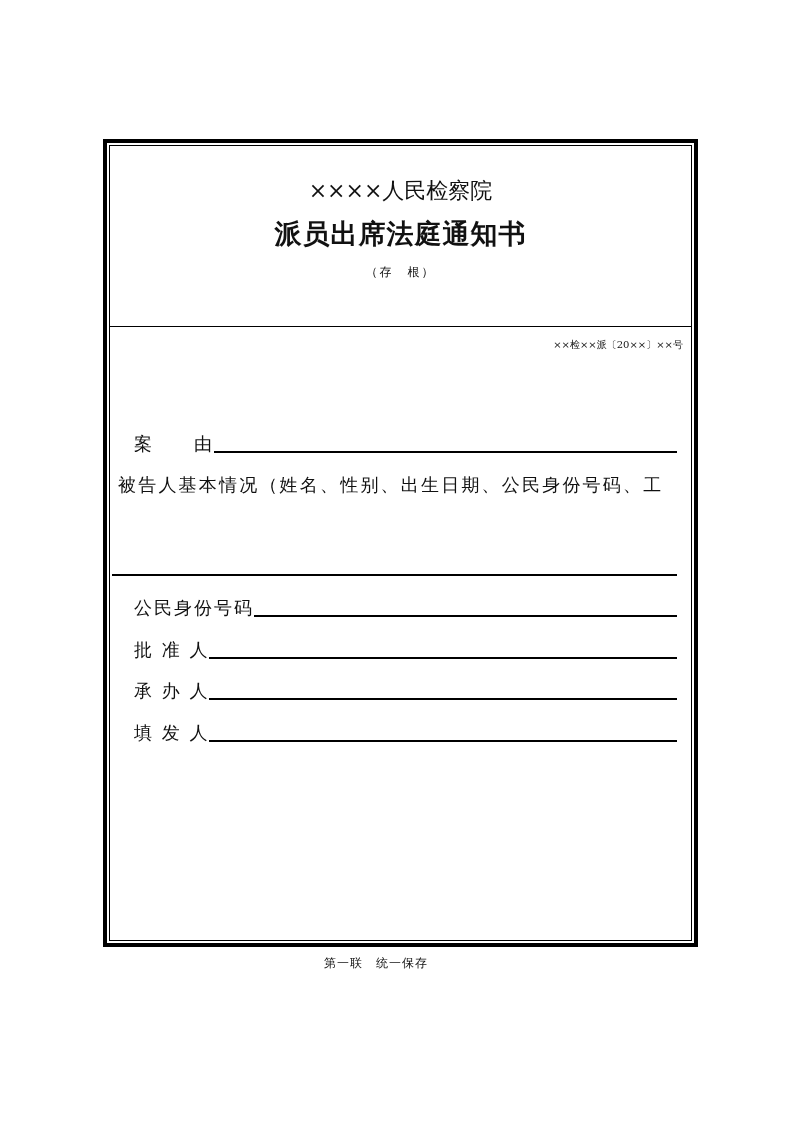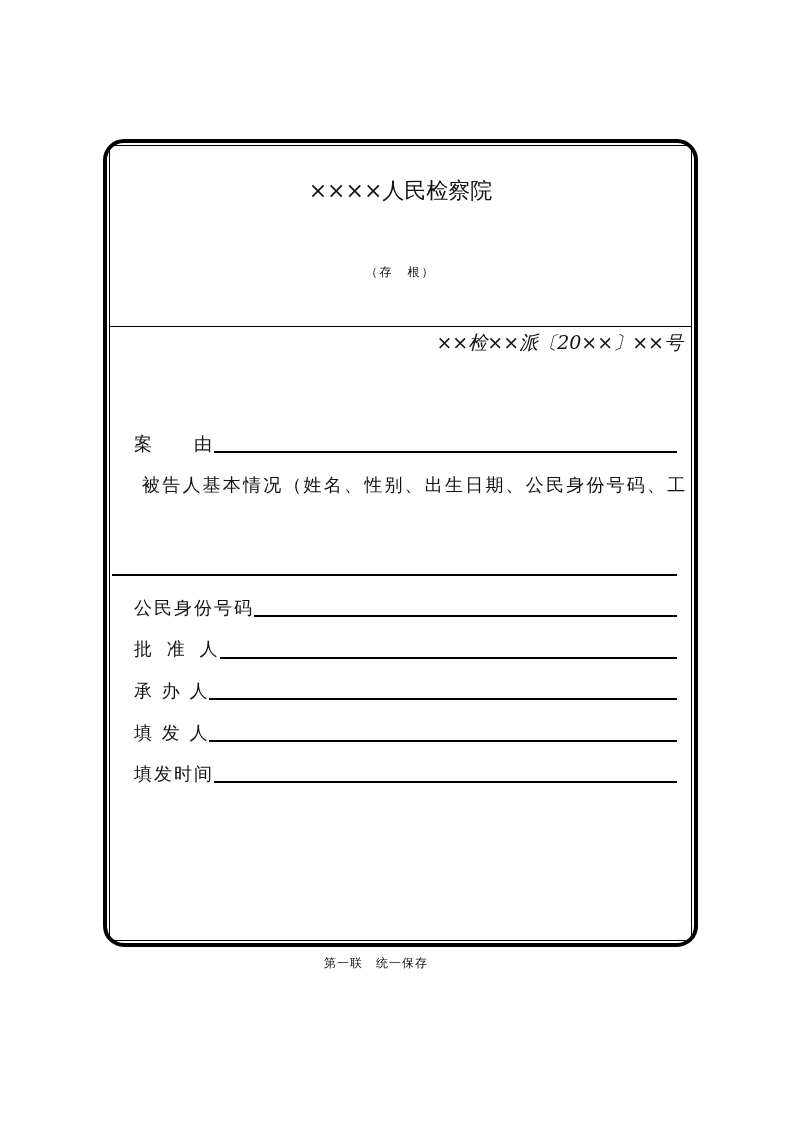--- a/index.html
+++ b/index.html
@@ -18,21 +18,20 @@
       position: absolute;
       left: 103px;
       top: 139px;
       width: 595px;
       height: 808px;
       box-sizing: border-box;
       border-top: 4px solid #000;
       border-left: 4px solid #000;
       border-right: 4px solid #000;
       border-bottom: 4px solid #000;
-      border-radius: 21px;
     }
     .frame-inner {
       position: absolute;
       left: 2px;
       top: 2px;
       right: 2px;
       bottom: 2px;
       border: 1px solid #000;
     }
     .header {
@@ -63,23 +62,22 @@
     .doc-subtitle {
       position: absolute;
       left: 0; right: 0;
       top: 118px;
       font-size: 12px;
       letter-spacing: 2px;
     }
     .doc-number {
       position: absolute;
       right: 8px;
-      top: 184px;
-      font-size: 19px;
-      font-style: italic;
+      top: 192px;
+      font-size: 10px;
     }
     .field {
       position: absolute;
       left: 24px;
       right: 14px;
       display: flex;
       align-items: flex-end;
       font-size: 18px;
       height: 26px;
     }
@@ -114,58 +112,55 @@
     }
   </style>
 </head>
 <body>
 
 <div class="frame-outer">
   <div class="frame-inner">
 
     <div class="header">
       <div class="org-name">××××人民检察院</div>
+      <div class="doc-title">派员出席法庭通知书</div>
       <div class="doc-subtitle">（存　根）</div>
     </div>
 
     <div class="doc-number">××检××派〔20××〕××号</div>
 
     <div class="field" style="top: 283px;">
       <span class="label">案　　由</span>
       <span class="line"></span>
     </div>
 
-    <div class="paragraph" style="top: 328px; margin-left: 24px;">被告人基本情况（姓名、性别、出生日期、公民身份号码、工</div>
+    <div class="paragraph" style="top: 328px;">被告人基本情况（姓名、性别、出生日期、公民身份号码、工</div>
 
 
     <div class="field" style="top: 406px; left: 2px;">
       <span class="line"></span>
     </div>
 
     <div class="field" style="top: 447px;">
       <span class="label">公民身份号码</span>
       <span class="line"></span>
     </div>
 
-    <div class="field" style="top: 489px; font-family: Liberation Mono, monospace;">
+    <div class="field" style="top: 489px;">
       <span class="label">批 准 人</span>
       <span class="line"></span>
     </div>
 
     <div class="field" style="top: 572px;">
       <span class="label">填 发 人</span>
       <span class="line"></span>
     </div>
 
     <div class="field" style="top: 530px;">
       <span class="label">承 办 人</span>
       <span class="line"></span>
     </div>
 
-    <div class="field" style="top: 613px;">
-      <span class="label">填发时间</span>
-      <span class="line"></span>
-    </div>
 
   </div>
 </div>
 
 <div class="footer-note">第一联　统一保存</div>
 
 </body></html>

